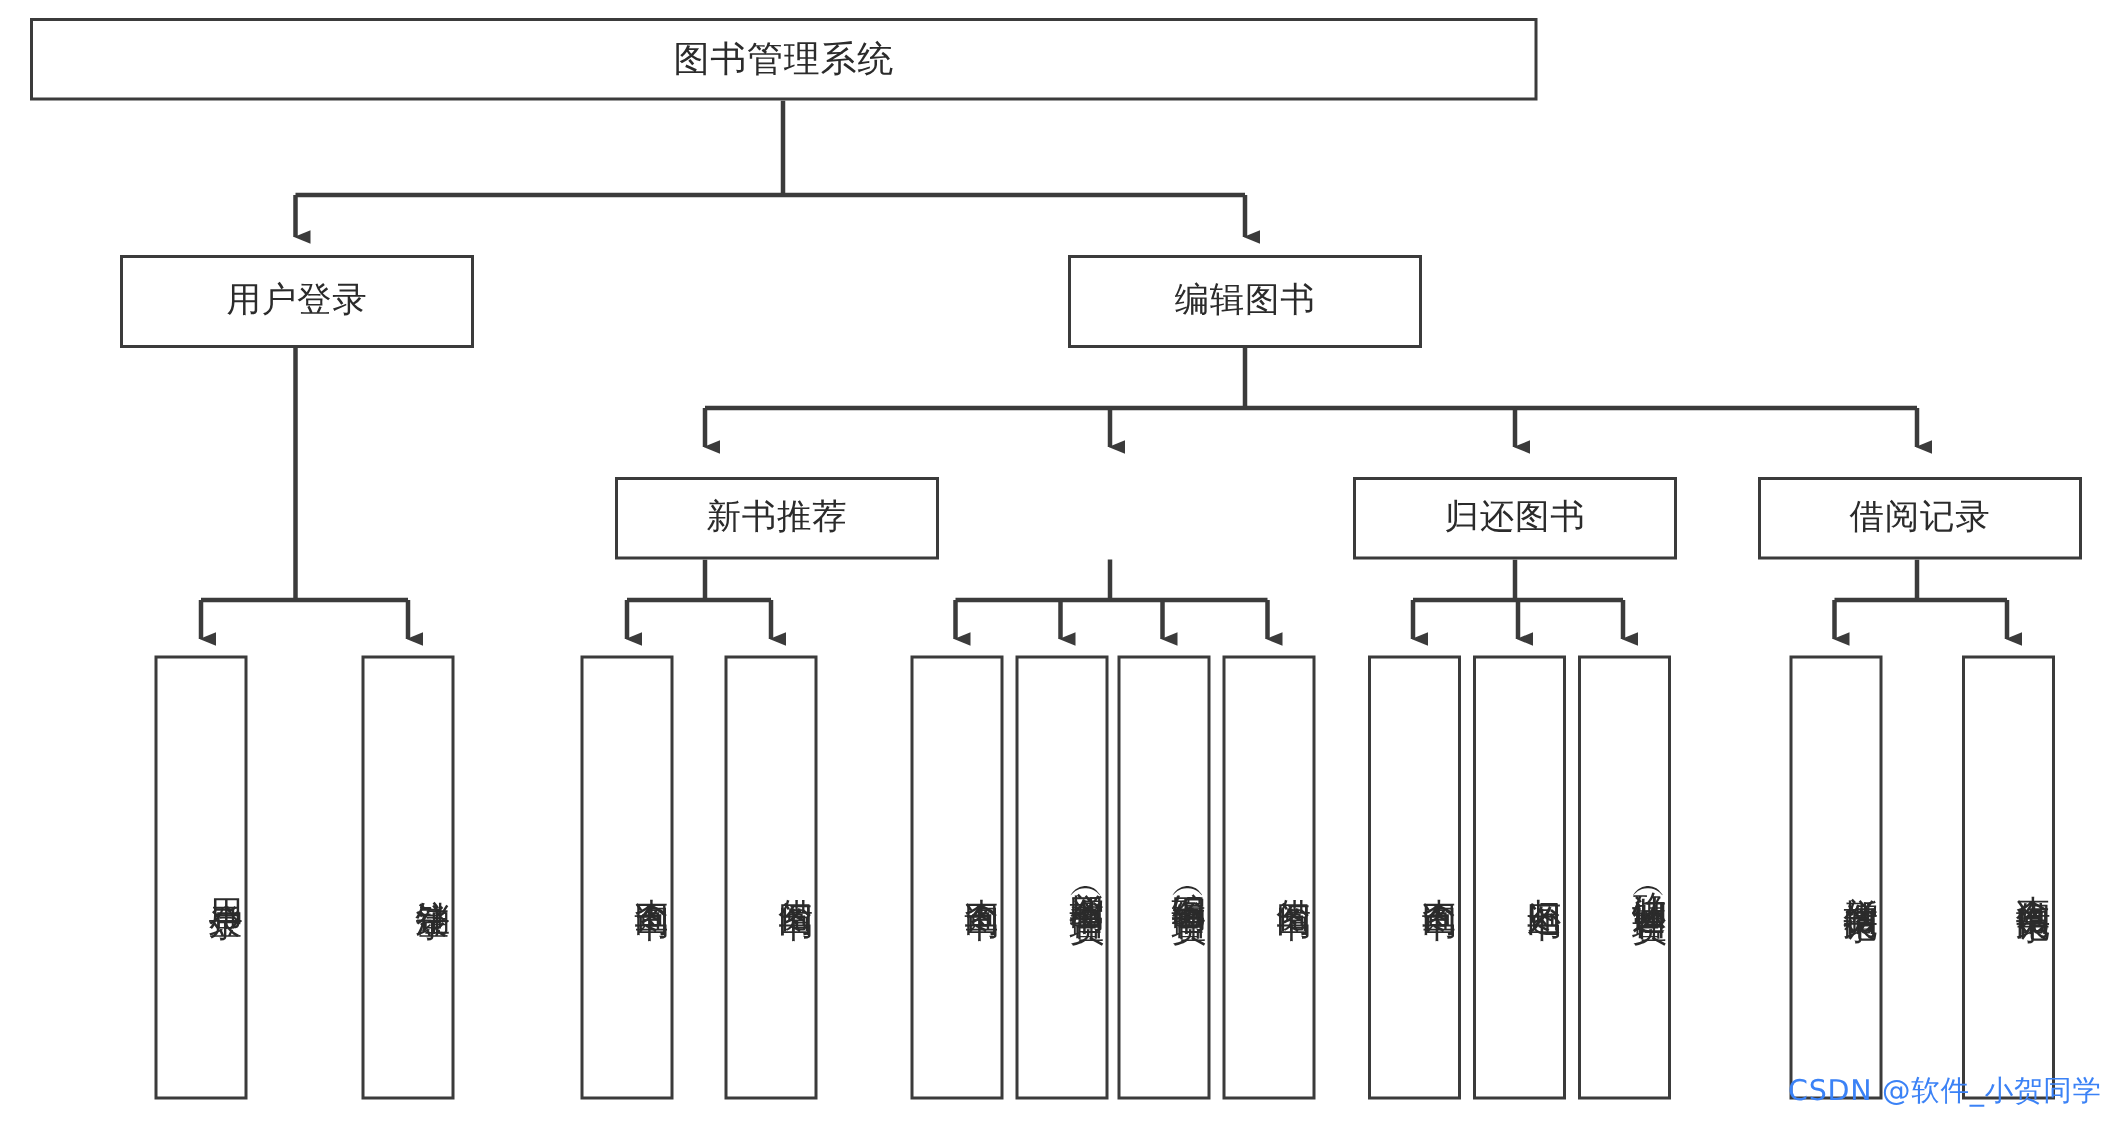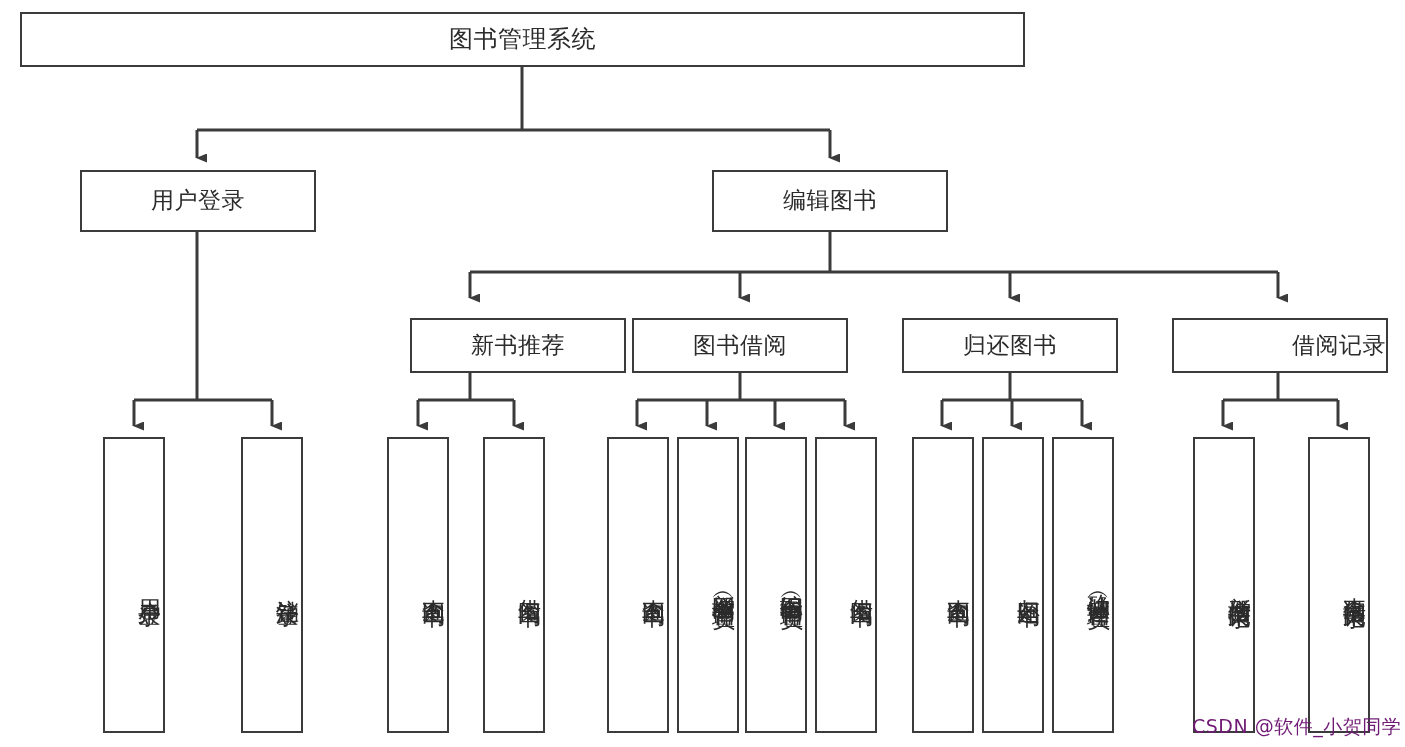--- a/index.html
+++ b/index.html
@@ -58,21 +58,21 @@
     display: block;
   }
   #node-root {
     font-size: 24px;
   }
   .watermark {
     position: absolute;
     left: 1192px;
     top: 714px;
     font-size: 19px;
-    color: #701a75;
+    color: #3b82f6;
     white-space: nowrap;
     z-index: 3;
     letter-spacing: 0.5px;
   }
 </style>
 </head>
 <body>
 
 <div id="diagram-root">
 
@@ -133,27 +133,24 @@
   <div class="node node-h" style="left:80px; top:170px; width:236px; height:62px;">
     <span>用户登录</span>
   </div>
   <div class="node node-h" style="left:712px; top:170px; width:236px; height:62px;">
     <span>编辑图书</span>
   </div>
 
   <div class="node node-h" style="left:362px; top:318px; width:216px; height:55px;margin-left:48px;">
     <span>新书推荐</span>
   </div>
-  <div class="node node-h" style="left:632px; top:318px; width:216px; height:55px;">
-    <span>图书借阅</span>
-  </div>
   <div class="node node-h" style="left:902px; top:318px; width:216px; height:55px;">
     <span>归还图书</span>
   </div>
-  <div class="node node-h" style="left:1172px; top:318px; width:216px; height:55px;justify-content:flex-end;">
+  <div class="node node-h" style="left:1172px; top:318px; width:216px; height:55px;">
     <span>借阅记录</span>
   </div>
 
   <div class="node node-v" style="left:103px; top:437px; width:62px; height:296px;">
     <span>用户登录</span>
   </div>
   <div class="node node-v" style="left:241px; top:437px; width:62px; height:296px;">
     <span>注销登录</span>
   </div>
 

